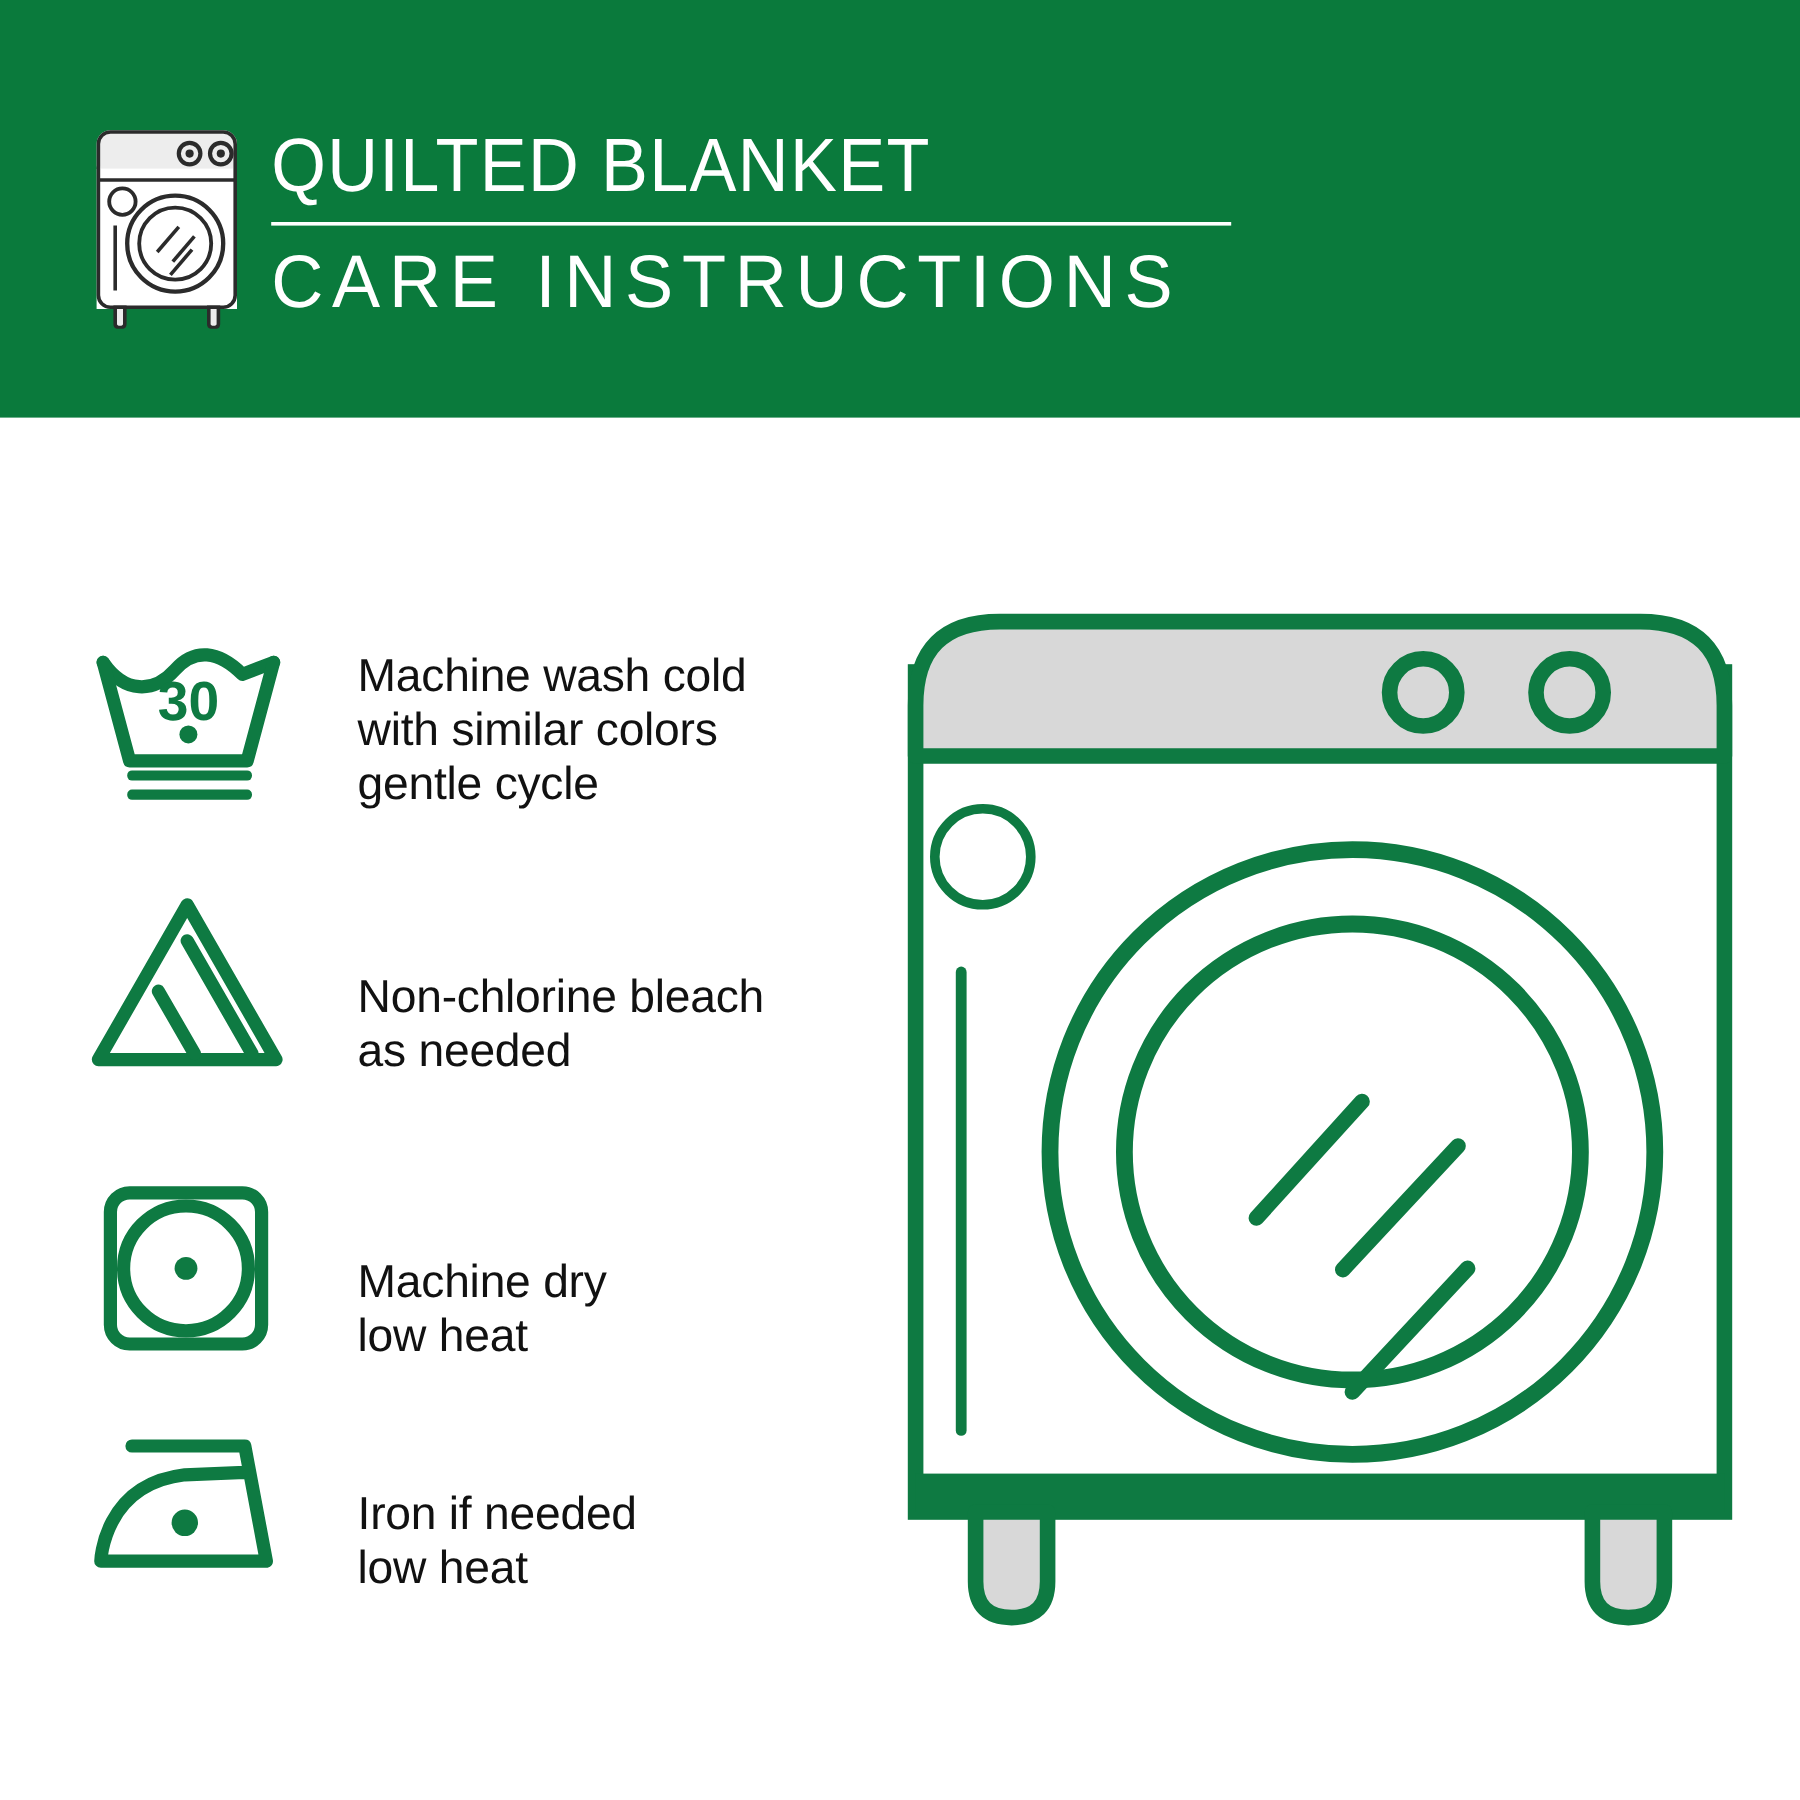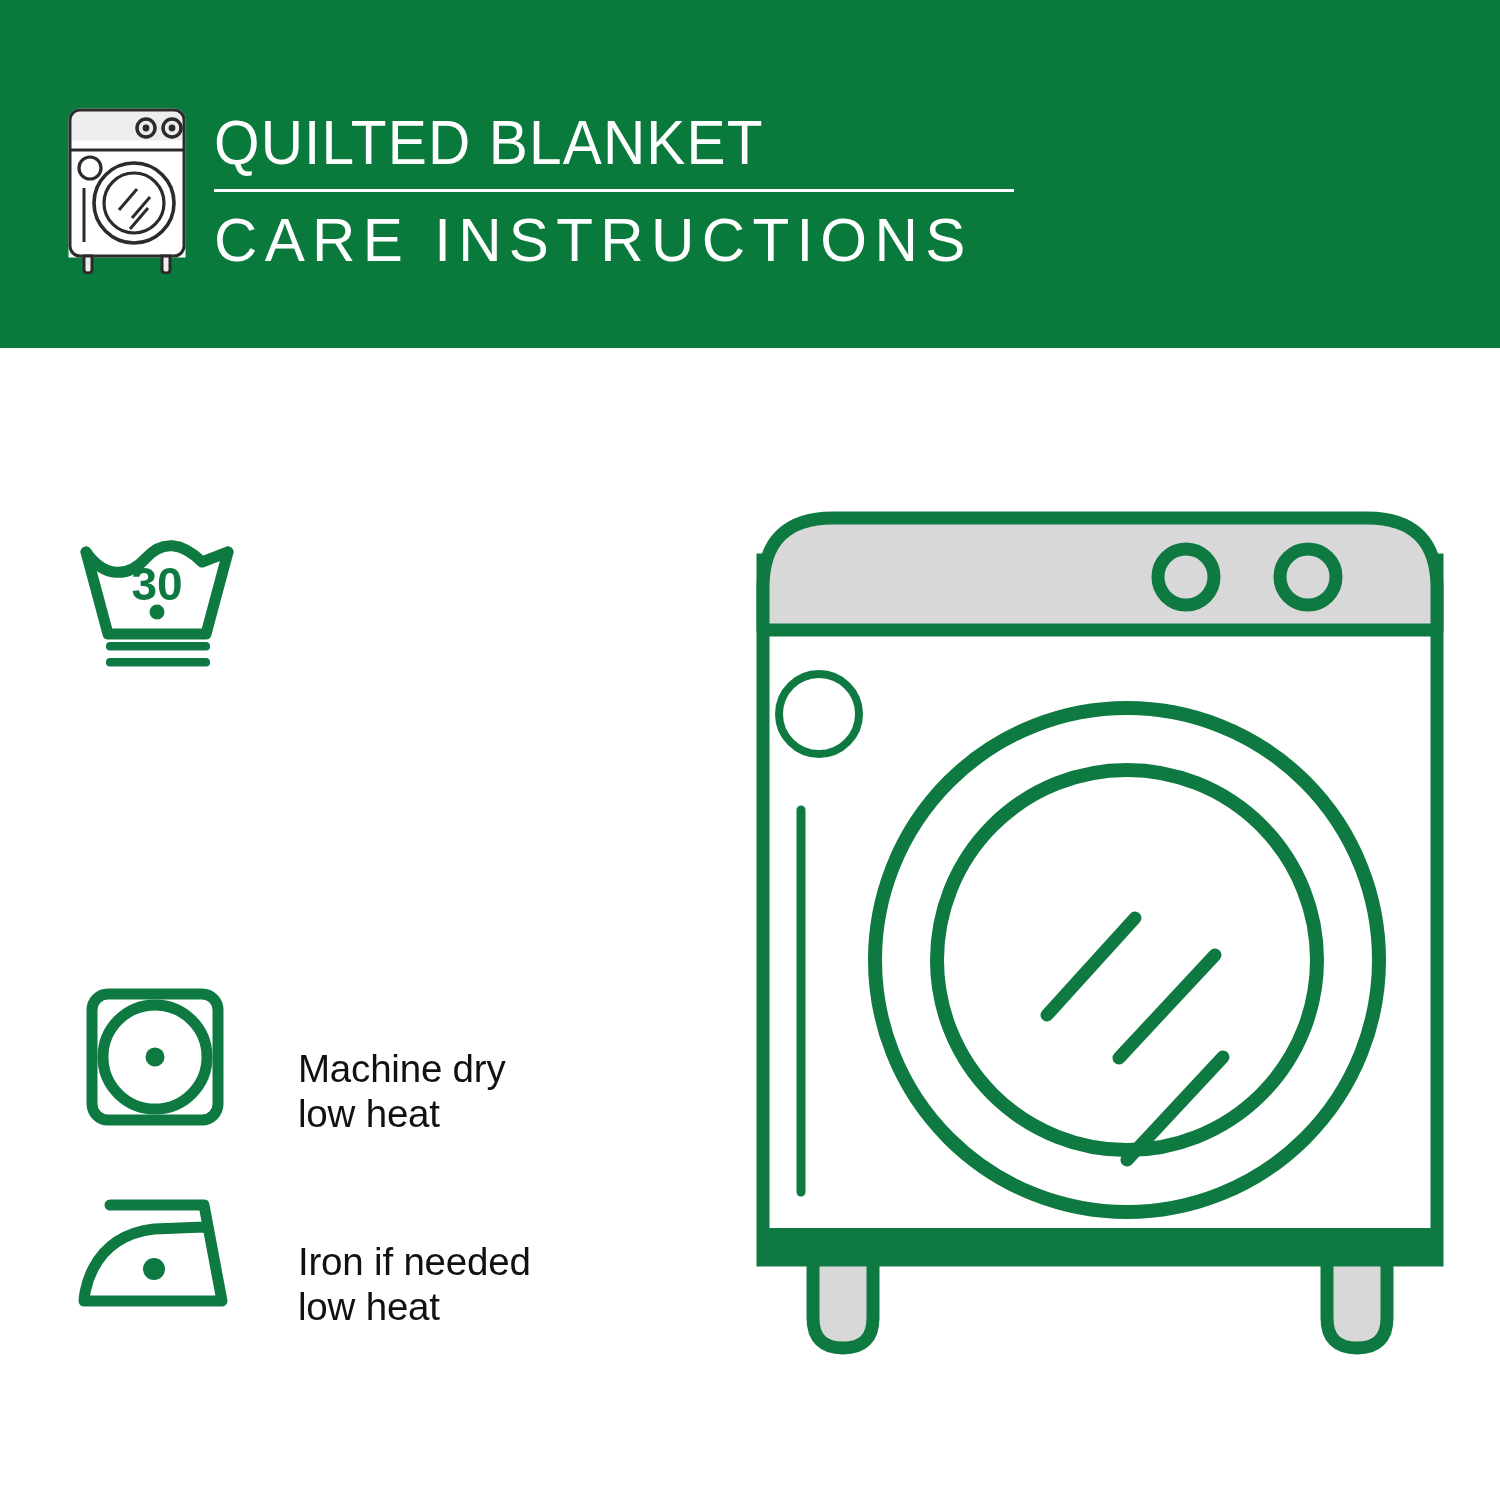--- a/index.html
+++ b/index.html
@@ -20,24 +20,24 @@
     position: absolute;
     left: 0;
     top: 0;
     width: 1500px;
     height: 348px;
     background: #0A7A3C;
     overflow: hidden;
   }
   .header-inner {
     position: absolute;
-    left: 62px;
+    left: 74px;
     top: 98px;
     display: flex;
-    align-items: flex-end;
+    align-items: center;
   }
   .header-icon {
     width: 130px;
     height: 168px;
     flex: 0 0 auto;
     margin-top: 8px;
   }
   .header-text {
     margin-left: 22px;
     display: flex;
@@ -160,22 +160,36 @@
     <div class="symbol">
       <svg viewBox="0 0 175 160" width="175" height="160">
         <path d="M16 36 C34 62 58 62 76 42 C92 24 112 26 132 46 L158 36" fill="none" stroke="#0E7A42" stroke-width="11" stroke-linecap="round" stroke-linejoin="round"></path>
         <path d="M16 36 L38 118 L136 118 L158 36" fill="none" stroke="#0E7A42" stroke-width="11" stroke-linecap="round" stroke-linejoin="round"></path>
         <text x="87" y="84" text-anchor="middle" font-family="'Liberation Sans', sans-serif" font-size="46" font-weight="bold" fill="#0E7A42">30</text>
         <circle cx="87" cy="96" r="7.5" fill="#0E7A42"></circle>
         <rect x="36" y="126" width="104" height="8.5" rx="4" fill="#0E7A42"></rect>
         <rect x="36" y="142" width="104" height="8.5" rx="4" fill="#0E7A42"></rect>
       </svg>
     </div>
-  </div>
-
+    <div class="care-text">Machine wash cold
+with similar colors
+gentle cycle</div>
+  </div>
+
+  <div class="care-row r1">
+    <div class="symbol">
+      <svg viewBox="0 0 175 160" width="175" height="160">
+        <path d="M86 16 L160 145 L12 145 Z" fill="none" stroke="#0E7A42" stroke-width="11" stroke-linejoin="round"></path>
+        <path d="M86 46 L140 140" fill="none" stroke="#0E7A42" stroke-width="11" stroke-linecap="round"></path>
+        <path d="M62 88 L92 140" fill="none" stroke="#0E7A42" stroke-width="11" stroke-linecap="round"></path>
+      </svg>
+    </div>
+    <div class="care-text">Non-chlorine bleach
+as needed</div>
+  </div>
 
   <div class="care-row r2">
     <div class="symbol">
       <svg viewBox="0 0 175 160" width="175" height="160">
         <rect x="22" y="18" width="126" height="126" rx="16" fill="none" stroke="#0E7A42" stroke-width="11"></rect>
         <circle cx="85" cy="81" r="52" fill="none" stroke="#0E7A42" stroke-width="11"></circle>
         <circle cx="85" cy="81" r="9.5" fill="#0E7A42"></circle>
       </svg>
     </div>
     <div class="care-text">Machine dry

